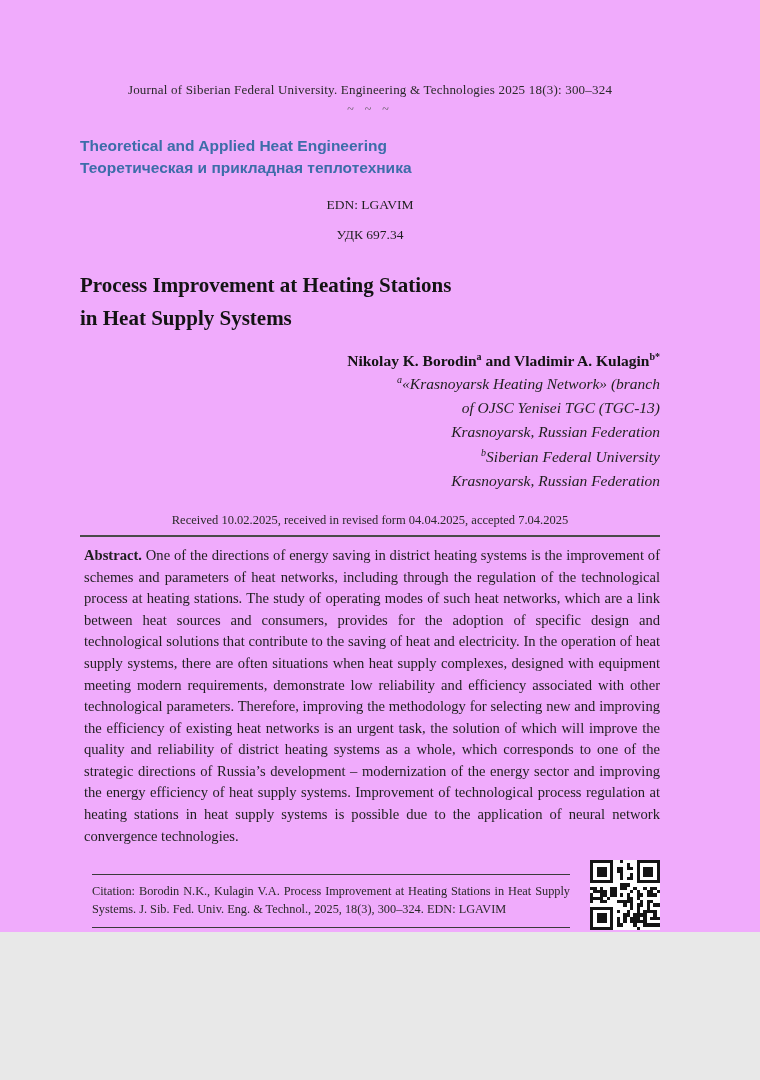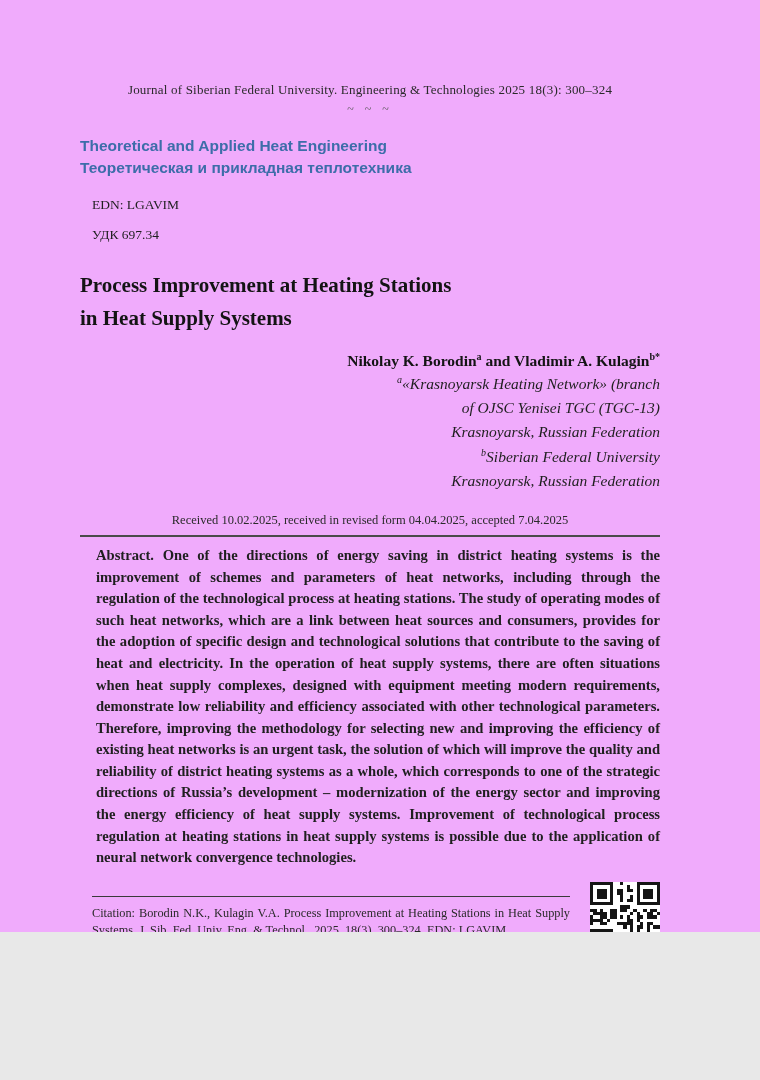--- a/index.html
+++ b/index.html
@@ -28,21 +28,21 @@
   }
   .section-headings {
     margin-top:18px;
     text-align:left;
     font-family:"Liberation Sans", sans-serif;
     font-weight:bold;
     font-size:15.5px;
     line-height:22px;
   }
   .ids { margin-top:18px; }
-  .ids p { margin:12px; font-size:13.5px; }
+  .ids p { margin:0; font-size:13.5px;text-align:center; }
   .ids p + p { margin-top:14px; }
 
   .article-title {
     margin:26px 0 0 0;
     font-size:21px; font-weight:bold;
     line-height:33px;
     color:#141414;
   }
 
   .authors-block { margin-top:16px; text-align:right; }
@@ -59,24 +59,23 @@
     margin:22px 0 0 0;
     text-align:center;
     font-size:12.5px; color:#2a2a2a;
   }
 
   .abstract-rule {
     margin-top:7px;
     border:none; border-top:2px solid #4a4a4a;
   }
   .abstract-p {
-    margin:5px 0 0 16px;
+    margin:5px 0 0 4px;
     font-size:14.6px; line-height:21.6px;
     text-align:justify;
-    font-weight:bold;
   }
   .keywords-p {
     margin:11px 0 0 0;
     font-size:14.6px; line-height:21.6px;
     text-align:justify;
   }
 
   .citation-row {
     margin-top:15px;
     display:flex; align-items:flex-start;

